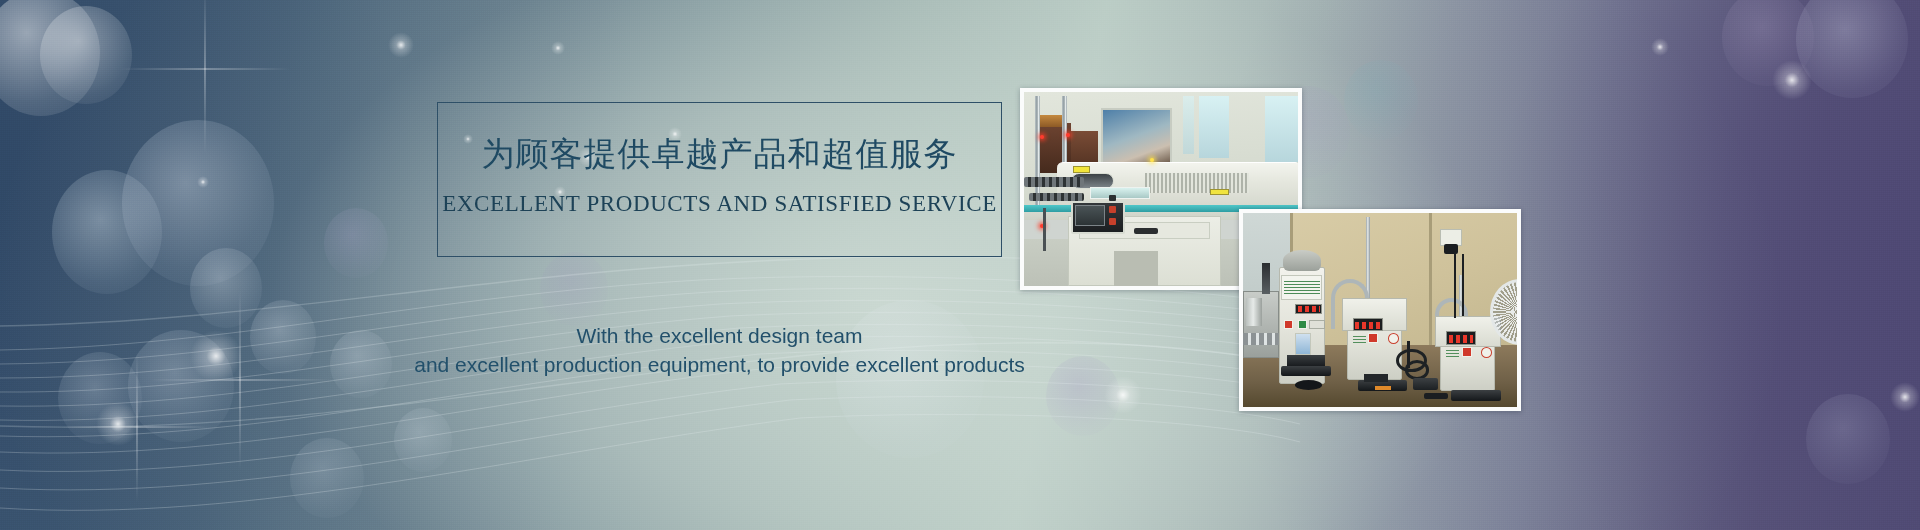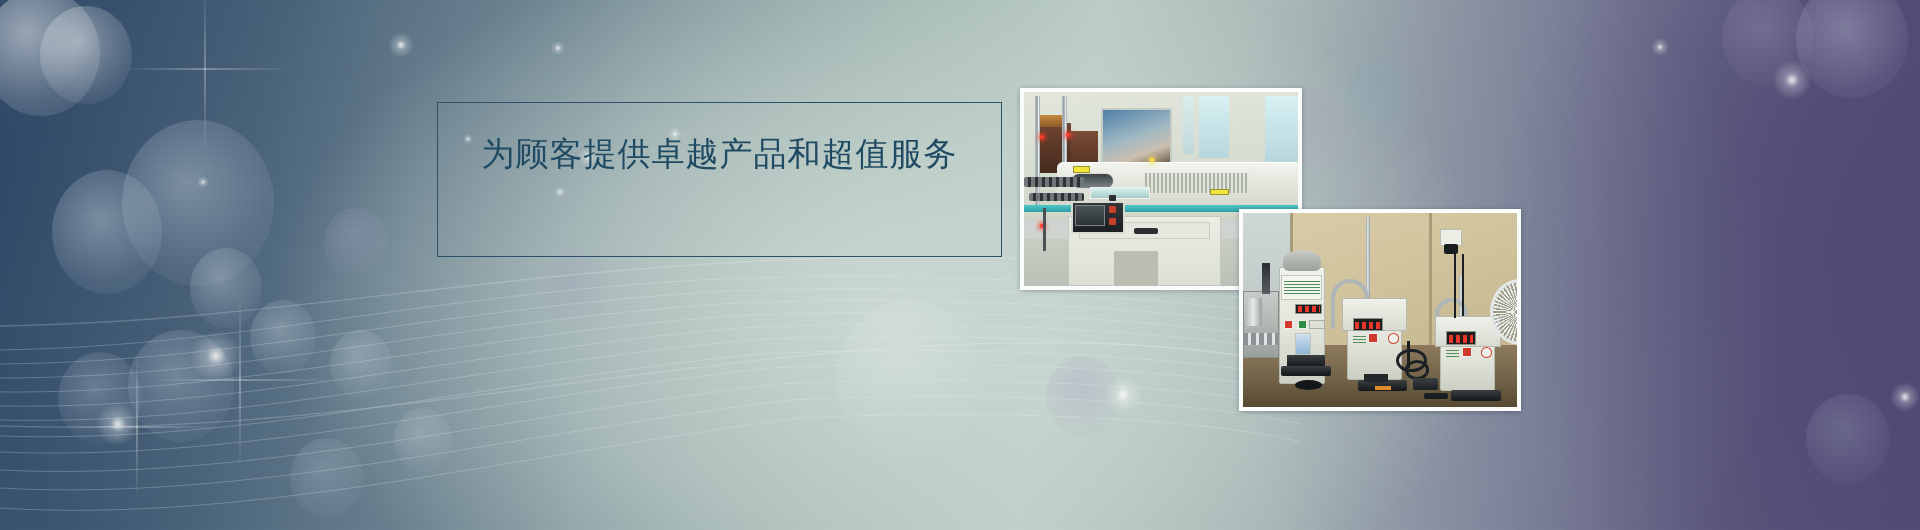--- a/index.html
+++ b/index.html
@@ -238,22 +238,25 @@
     </g>
     <g fill="none" stroke="rgba(240,246,248,0.38)" stroke-width="1.4">
       <path d="M0,96 C260,92 470,44 780,30 C1010,20 1180,34 1300,58"></path>
       <path d="M0,196 C280,206 540,150 840,122 C1050,104 1200,114 1300,136"></path>
     </g>
   </svg>
 
   <div id="frame"></div>
 
   <div id="title">为顾客提供卓越产品和超值服务</div>
+  <div id="subtitle">EXCELLENT PRODUCTS AND SATISFIED SERVICE</div>
 
   <div id="paragraph">
+    <span class="pline">With the excellent design team</span>
+    <span class="pline">and excellent production equipment, to provide excellent products</span>
   </div>
 
   <div id="photo1" class="photo">
     <div class="inner">
       <div class="p1-wall"></div>
       <div class="p1-floor"></div>
 
       <div class="p1-win" style="left:64%;top:2%;width:11%;height:32%;"></div>
       <div class="p1-win" style="left:88%;top:2%;width:12%;height:34%;"></div>
       <div class="p1-win" style="left:58%;top:2%;width:4%;height:30%;opacity:0.7;"></div>

